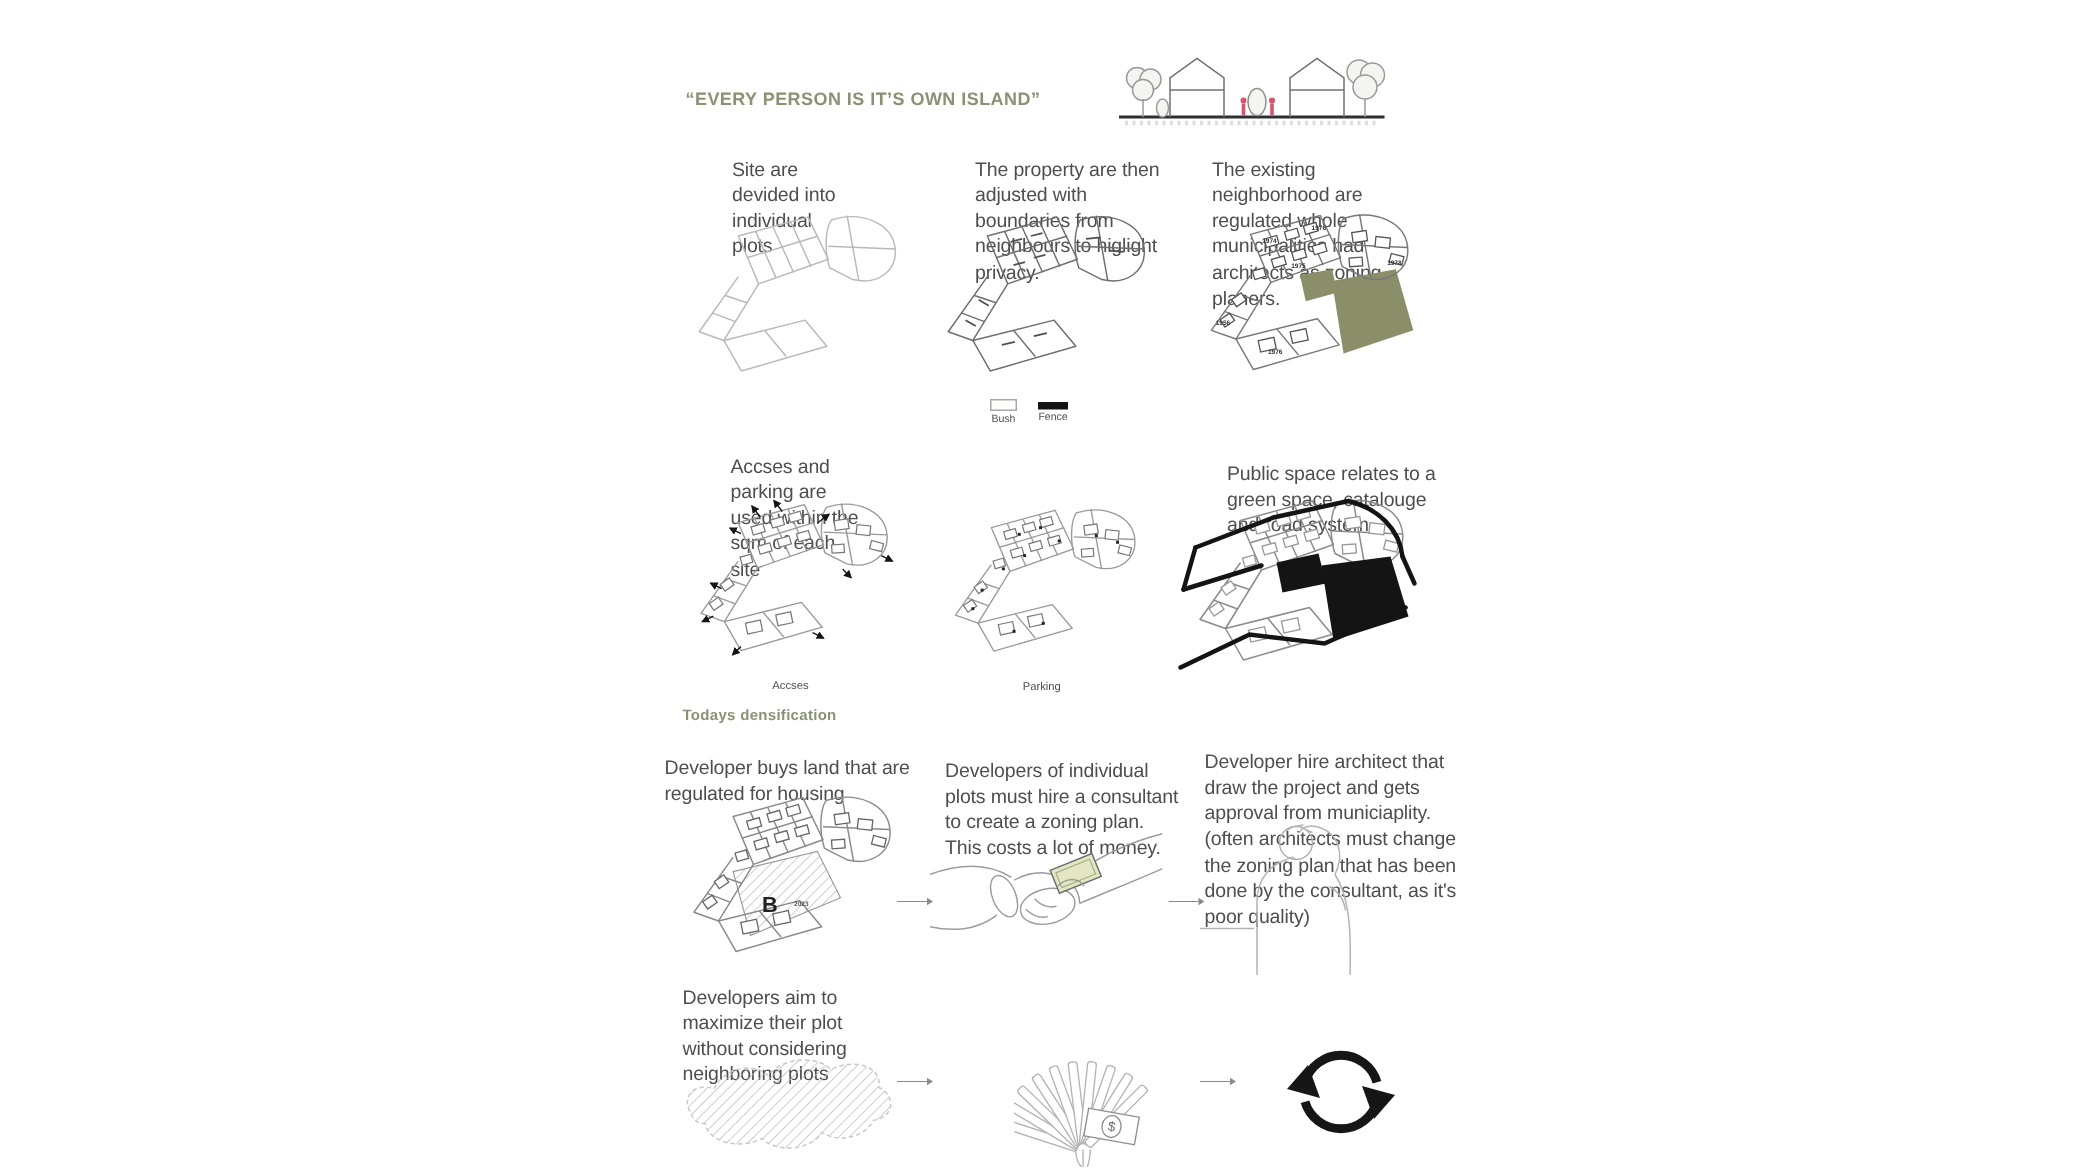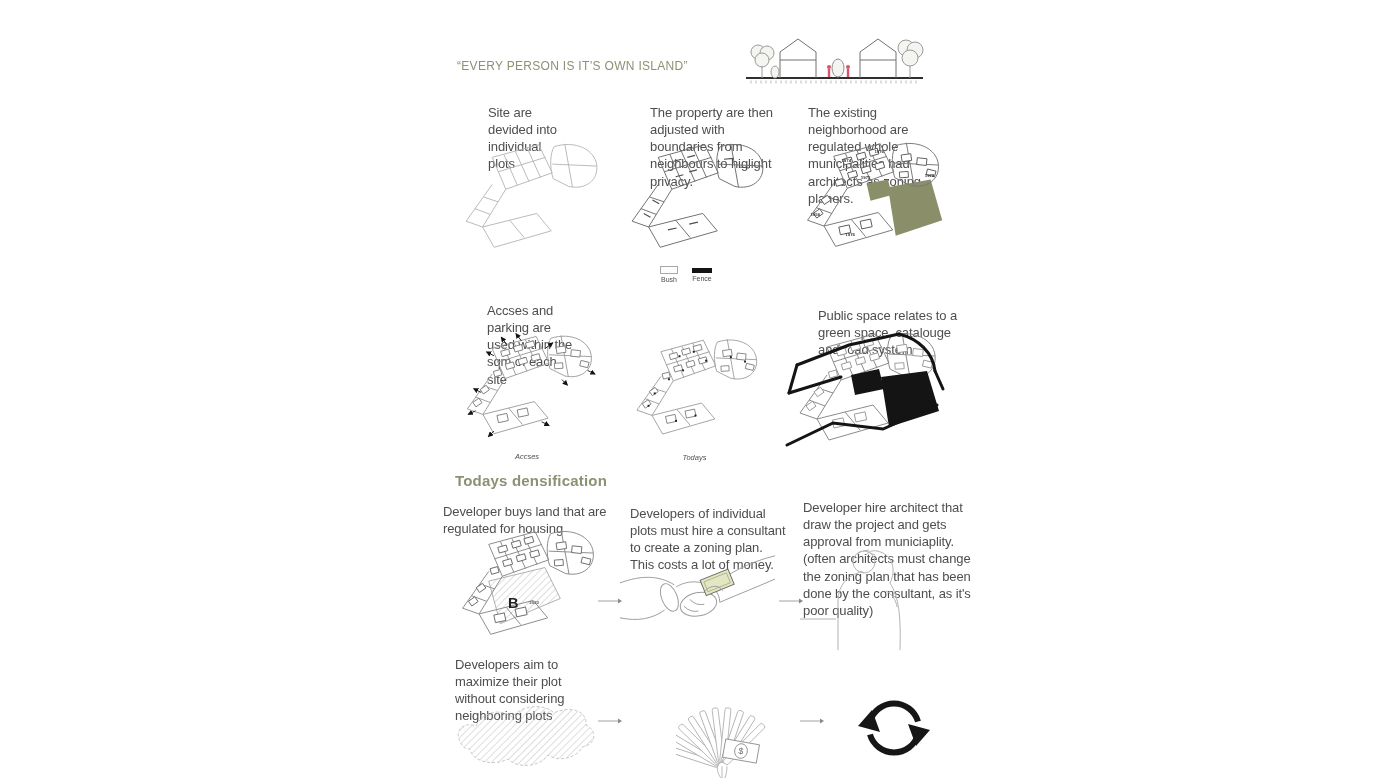--- a/index.html
+++ b/index.html
@@ -1,23 +1,23 @@
 <!DOCTYPE html>
 <html><head>
 <meta charset="utf-8">
 <style>
   * { margin:0; padding:0; box-sizing:border-box; }
   html,body { width:1387px; height:780px; background:#ffffff;
               font-family:"Liberation Sans", sans-serif; }
   .canvas { position:relative; width:1387px; height:780px; overflow:hidden; background:#fff; }
   .abs { position:absolute; }
   .cap { position:absolute; font-size:13px; line-height:1.32; color:#4e4e4e; letter-spacing:-0.1px; }
-  .title { position:absolute; font-weight:normal; color:#8a9274; font-size:12px; letter-spacing:0.3px; }
-  .h2 { position:absolute; font-weight:bold; color:#8a9274; font-size:15px; letter-spacing:0.2px; }
-  .dlabel { position:absolute; font-size:7.5px; color:#4e4e4e; text-align:center;font-style:italic; }
+  .title { position:absolute; font-weight:bold; color:#8a9274; font-size:12px; letter-spacing:0.3px; }
+  .h2 { position:absolute; font-weight:bold; color:#8a9274; font-size:10px; letter-spacing:0.2px; }
+  .dlabel { position:absolute; font-size:7.5px; color:#4e4e4e; text-align:center; }
   .legend { position:absolute; display:flex; gap:14px; }
   .legend .item { display:flex; flex-direction:column; align-items:center; gap:2px; font-size:7px; color:#4e4e4e; }
   .sw-bush { width:18px; height:8px; border:1px solid #a8a8a8; background:#fdfdfb; }
   .sw-fence { width:20px; height:5px; background:#141414; margin-top:2px; }
   svg text { font-family:"Liberation Sans", sans-serif; }
 </style>
 </head>
 <body>
 
 <div class="canvas">
@@ -174,21 +174,21 @@
         <rect x="92" y="29" width="2.2" height="2.2"></rect>
       <rect x="120" y="25" width="2.2" height="2.2"></rect>
         <rect x="136" y="30" width="2.2" height="2.2"></rect>
       <rect x="50" y="50" width="2.2" height="2.2"></rect>
         <rect x="34" y="66" width="2.2" height="2.2"></rect>
       <rect x="27" y="80" width="2.2" height="2.2"></rect>
         <rect x="58" y="97" width="2.2" height="2.2"></rect>
       <rect x="80" y="91" width="2.2" height="2.2"></rect>
     </g>
   </svg>
-  <div class="dlabel" style="left:622px;top:453px;width:145px">Todays</div>
+  <div class="dlabel" style="left:622px;top:453px;width:145px">Parking</div>
 
   <svg class="abs" style="left:784px;top:327px" width="162" height="122" viewBox="0 0 160 122">
     <use href="#siteBase" stroke="#8b8b8b"></use>
     <use href="#siteHouses" stroke="#999999"></use>
     <path d="M96 50 L142 44 L154 84 L104 100 Z" fill="#141414"></path>
     <path d="M66 48 L94 42 L99 62 L70 68 Z" fill="#141414"></path>
     <g stroke="#141414" stroke-width="3" fill="none" stroke-linecap="round">
       <path d="M12 38 L64 18 L114 7"></path>
       <path d="M114 7 C134 12 148 26 150 44"></path>
       <path d="M150 44 L158 62"></path>

